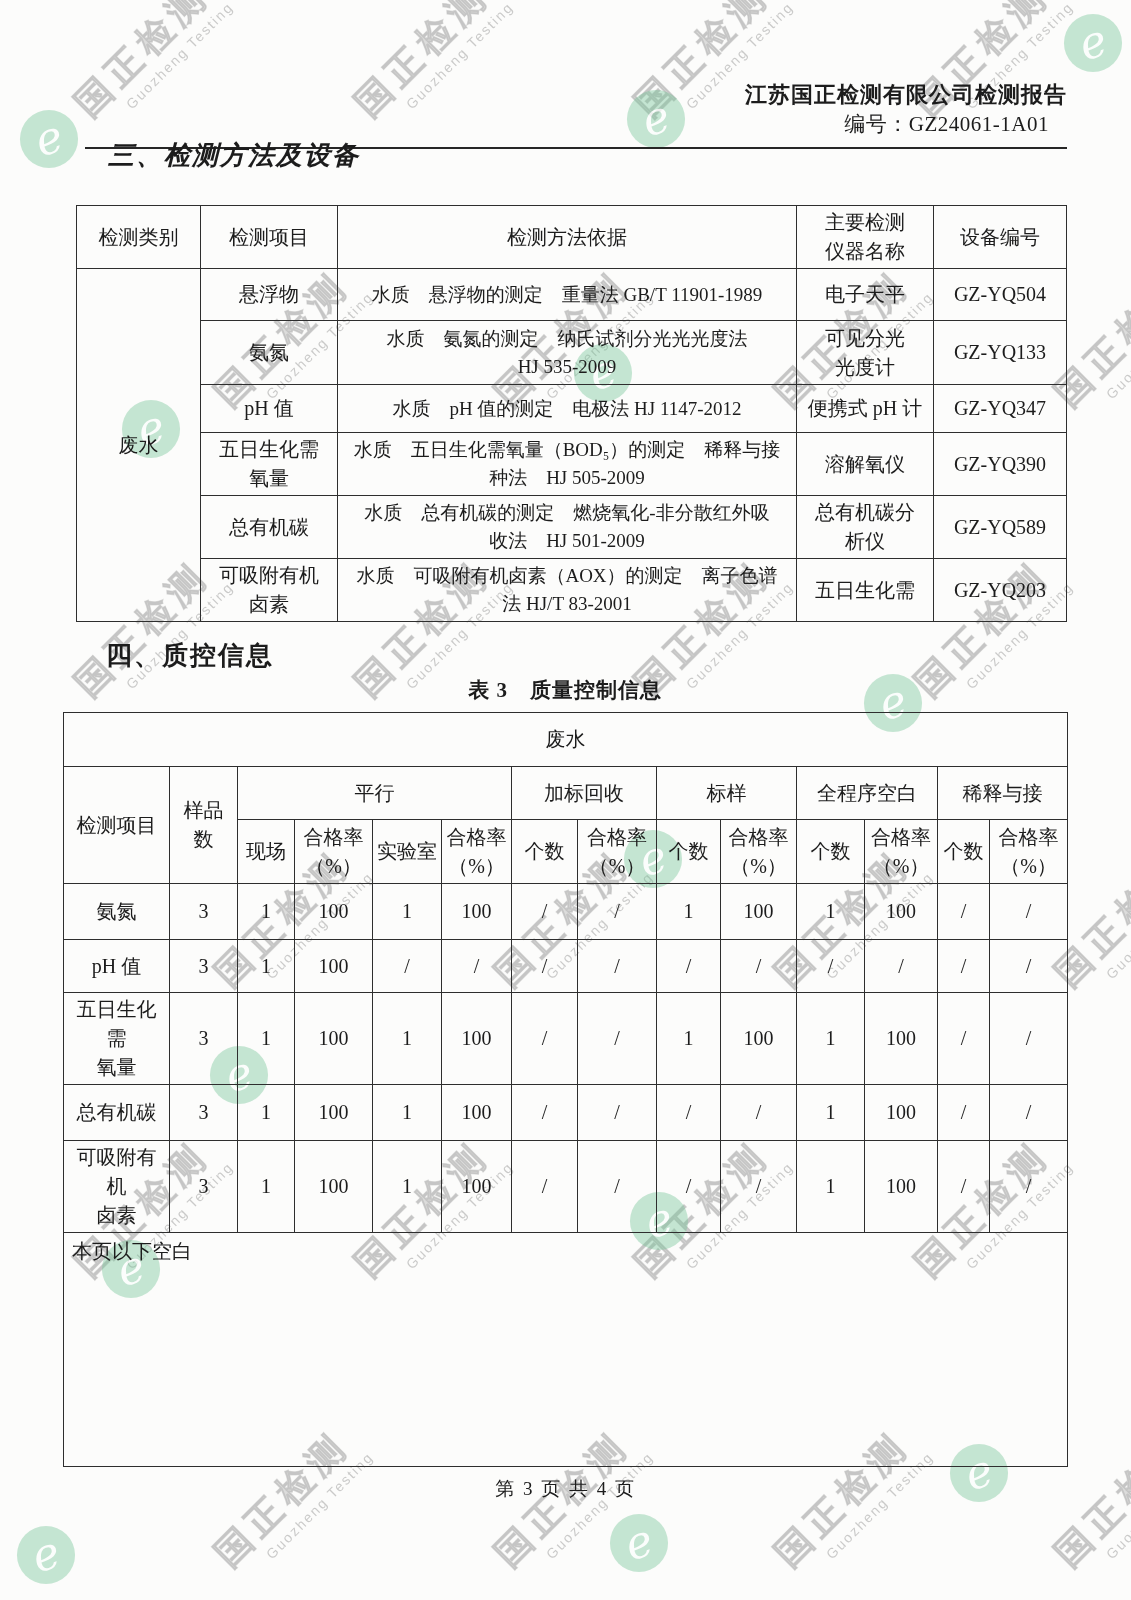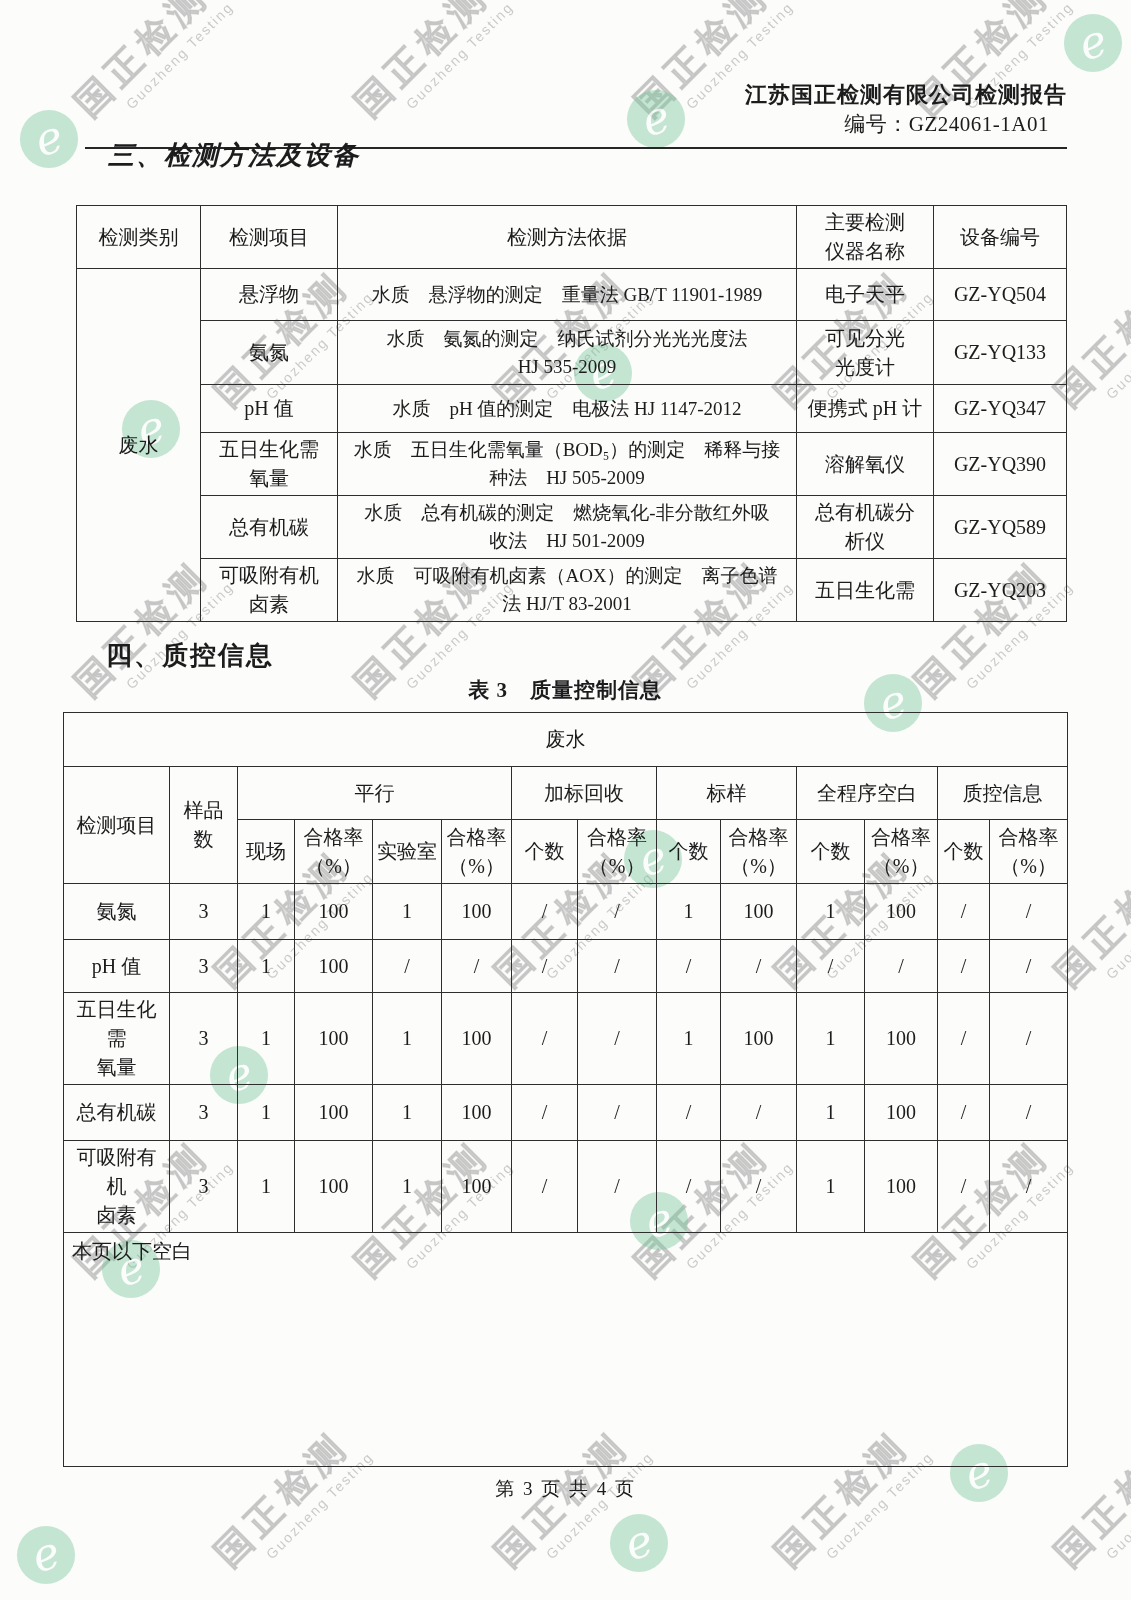--- a/index.html
+++ b/index.html
@@ -309,21 +309,21 @@
       <tr style="height:54px">
         <td colspan="14">废水</td>
       </tr>
       <tr style="height:53px">
         <td rowspan="2">检测项目</td>
         <td rowspan="2">样品数</td>
         <td colspan="4">平行</td>
         <td colspan="2">加标回收</td>
         <td colspan="2">标样</td>
         <td colspan="2">全程序空白</td>
-        <td colspan="2">质控信息</td>
+        <td colspan="2">稀释与接</td>
       </tr>
       <tr style="height:64px">
         <td>现场</td>
         <td>合格率
 （%）</td>
         <td>实验室</td>
         <td>合格率
 （%）</td>
         <td>个数</td>
         <td>合格率

